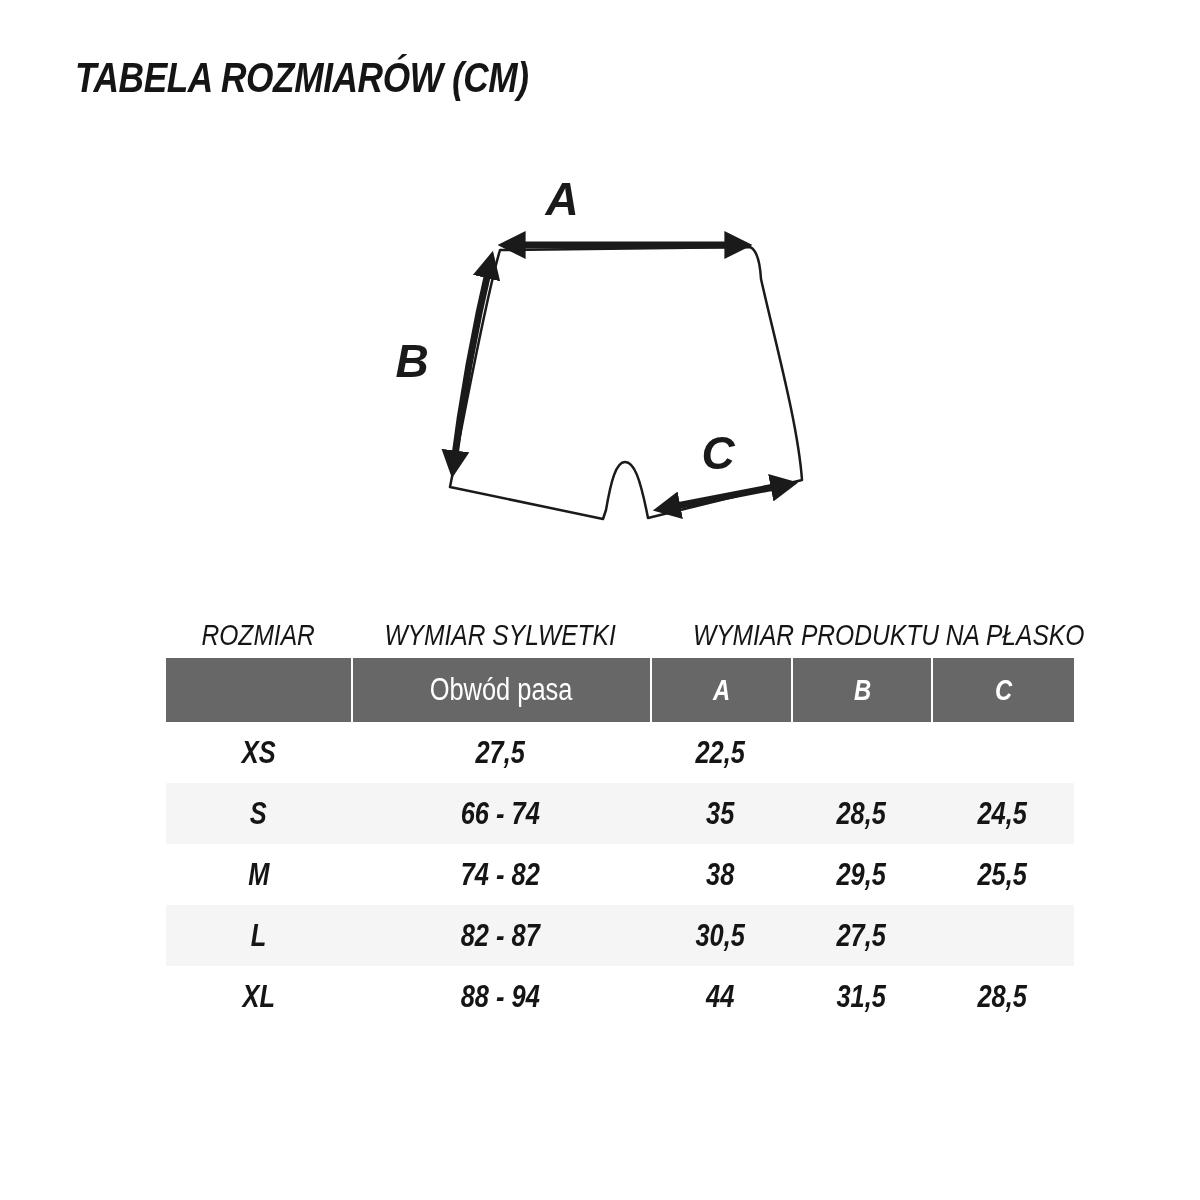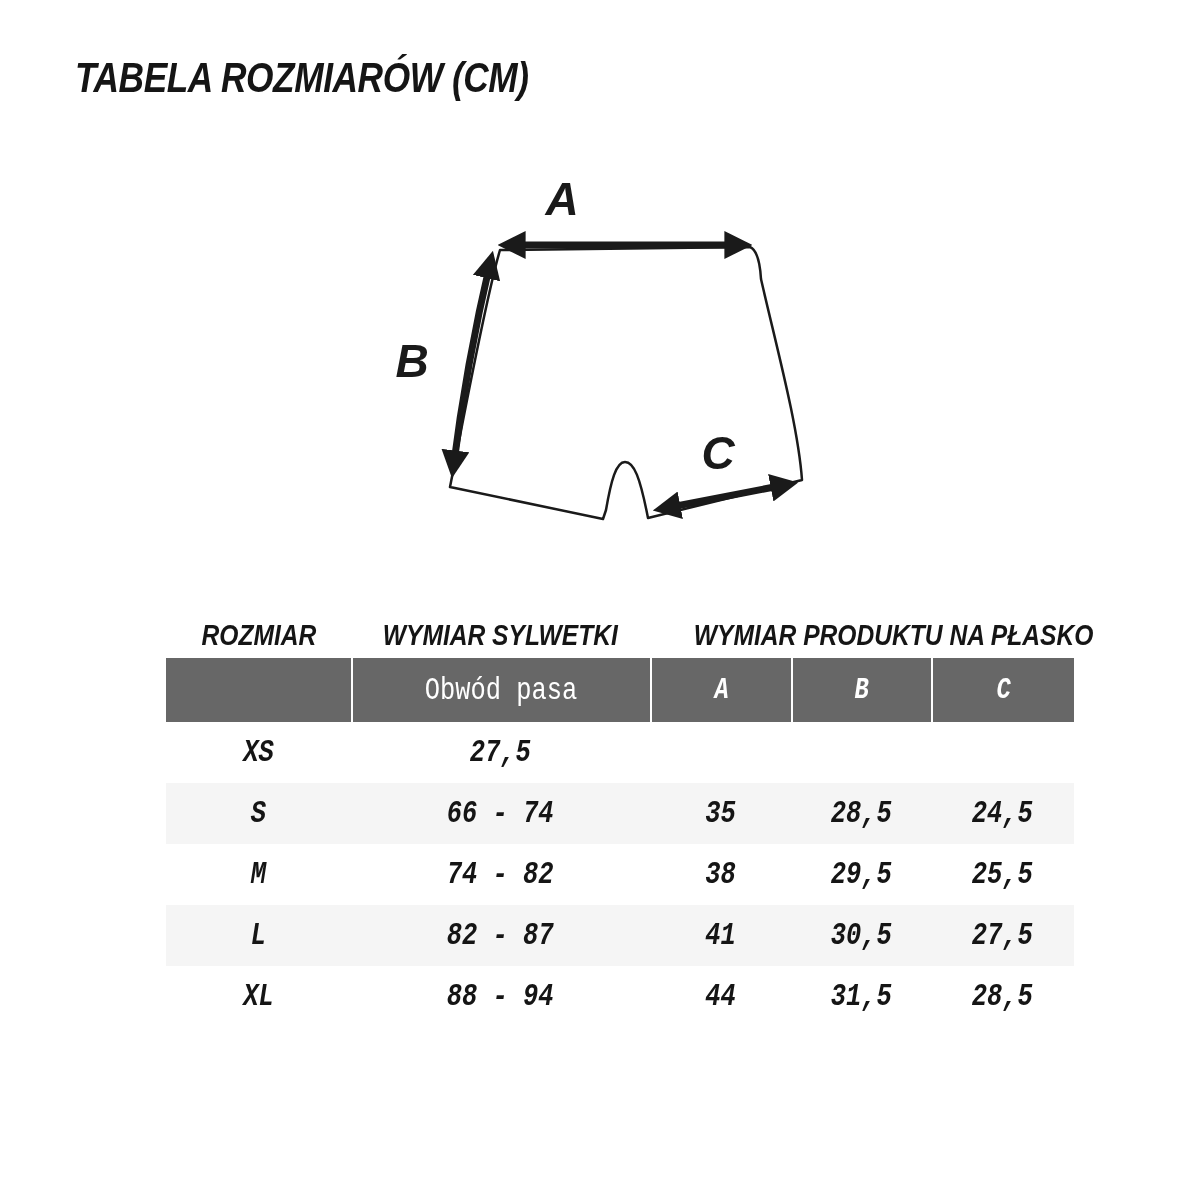--- a/index.html
+++ b/index.html
@@ -35,26 +35,26 @@
   .mlabel{
     font-family:"Liberation Sans",sans-serif;
     font-size:46px;font-weight:bold;font-style:italic;
     fill:var(--diagram-ink);text-anchor:middle;
   }
   
   .size-table{position:absolute;left:146px;top:612px;width:908px;}
   .group-headers{
     display:grid;grid-template-columns:185px 299px 424px;
     height:46px;align-items:center;text-align:center;
-    font-size:30px;font-weight:bold;font-style:italic;white-space:nowrap;
+    font-size:30px;font-weight:normal;font-style:italic;white-space:nowrap;
   }
   .row{
     display:grid;grid-template-columns:185px 299px 141px 140px 143px;
     height:61px;align-items:stretch;
-    font-size:31px;font-weight:bold;font-style:italic;white-space:nowrap;font-family:Liberation Mono, monospace;
+    font-size:31px;font-weight:bold;font-style:italic;white-space:nowrap;
   }
   .row .cell{display:flex;align-items:center;justify-content:center;height:100%;}
   .head-row{height:64px;background:var(--header-bg);color:var(--header-text);font-size:29px;}
   .head-row .cell + .cell{border-left:2px solid #ffffff;}
   .head-row .upright{font-style:normal;font-weight:normal;font-size:31px;}
   .row-alt{background:var(--row-alt-bg);}
   .cond{display:inline-block;transform:scaleX(.82);transform-origin:center;}
 </style>
 </head>
 <body>
@@ -120,20 +120,23 @@
         </div>
     </div>
 
     <div class="row">
       <div class="cell">
           <span class="cond">XS</span>
         </div>
       <div class="cell">
           <span class="cond">27,5</span>
         </div>
+      <div class="cell">
+          <span class="cond">22,5</span>
+        </div>
     </div>
 
     <div class="row row-alt">
       <div class="cell">
           <span class="cond">S</span>
         </div>
       <div class="cell">
           <span class="cond">66 - 74</span>
         </div>
       <div class="cell">
@@ -164,23 +167,20 @@
           <span class="cond">25,5</span>
         </div>
     </div>
 
     <div class="row row-alt">
       <div class="cell">
           <span class="cond">L</span>
         </div>
       <div class="cell">
           <span class="cond">82 - 87</span>
-        </div>
-      <div class="cell">
-          <span class="cond">41</span>
         </div>
       <div class="cell">
           <span class="cond">30,5</span>
         </div>
       <div class="cell">
           <span class="cond">27,5</span>
         </div>
     </div>
 
     <div class="row">

